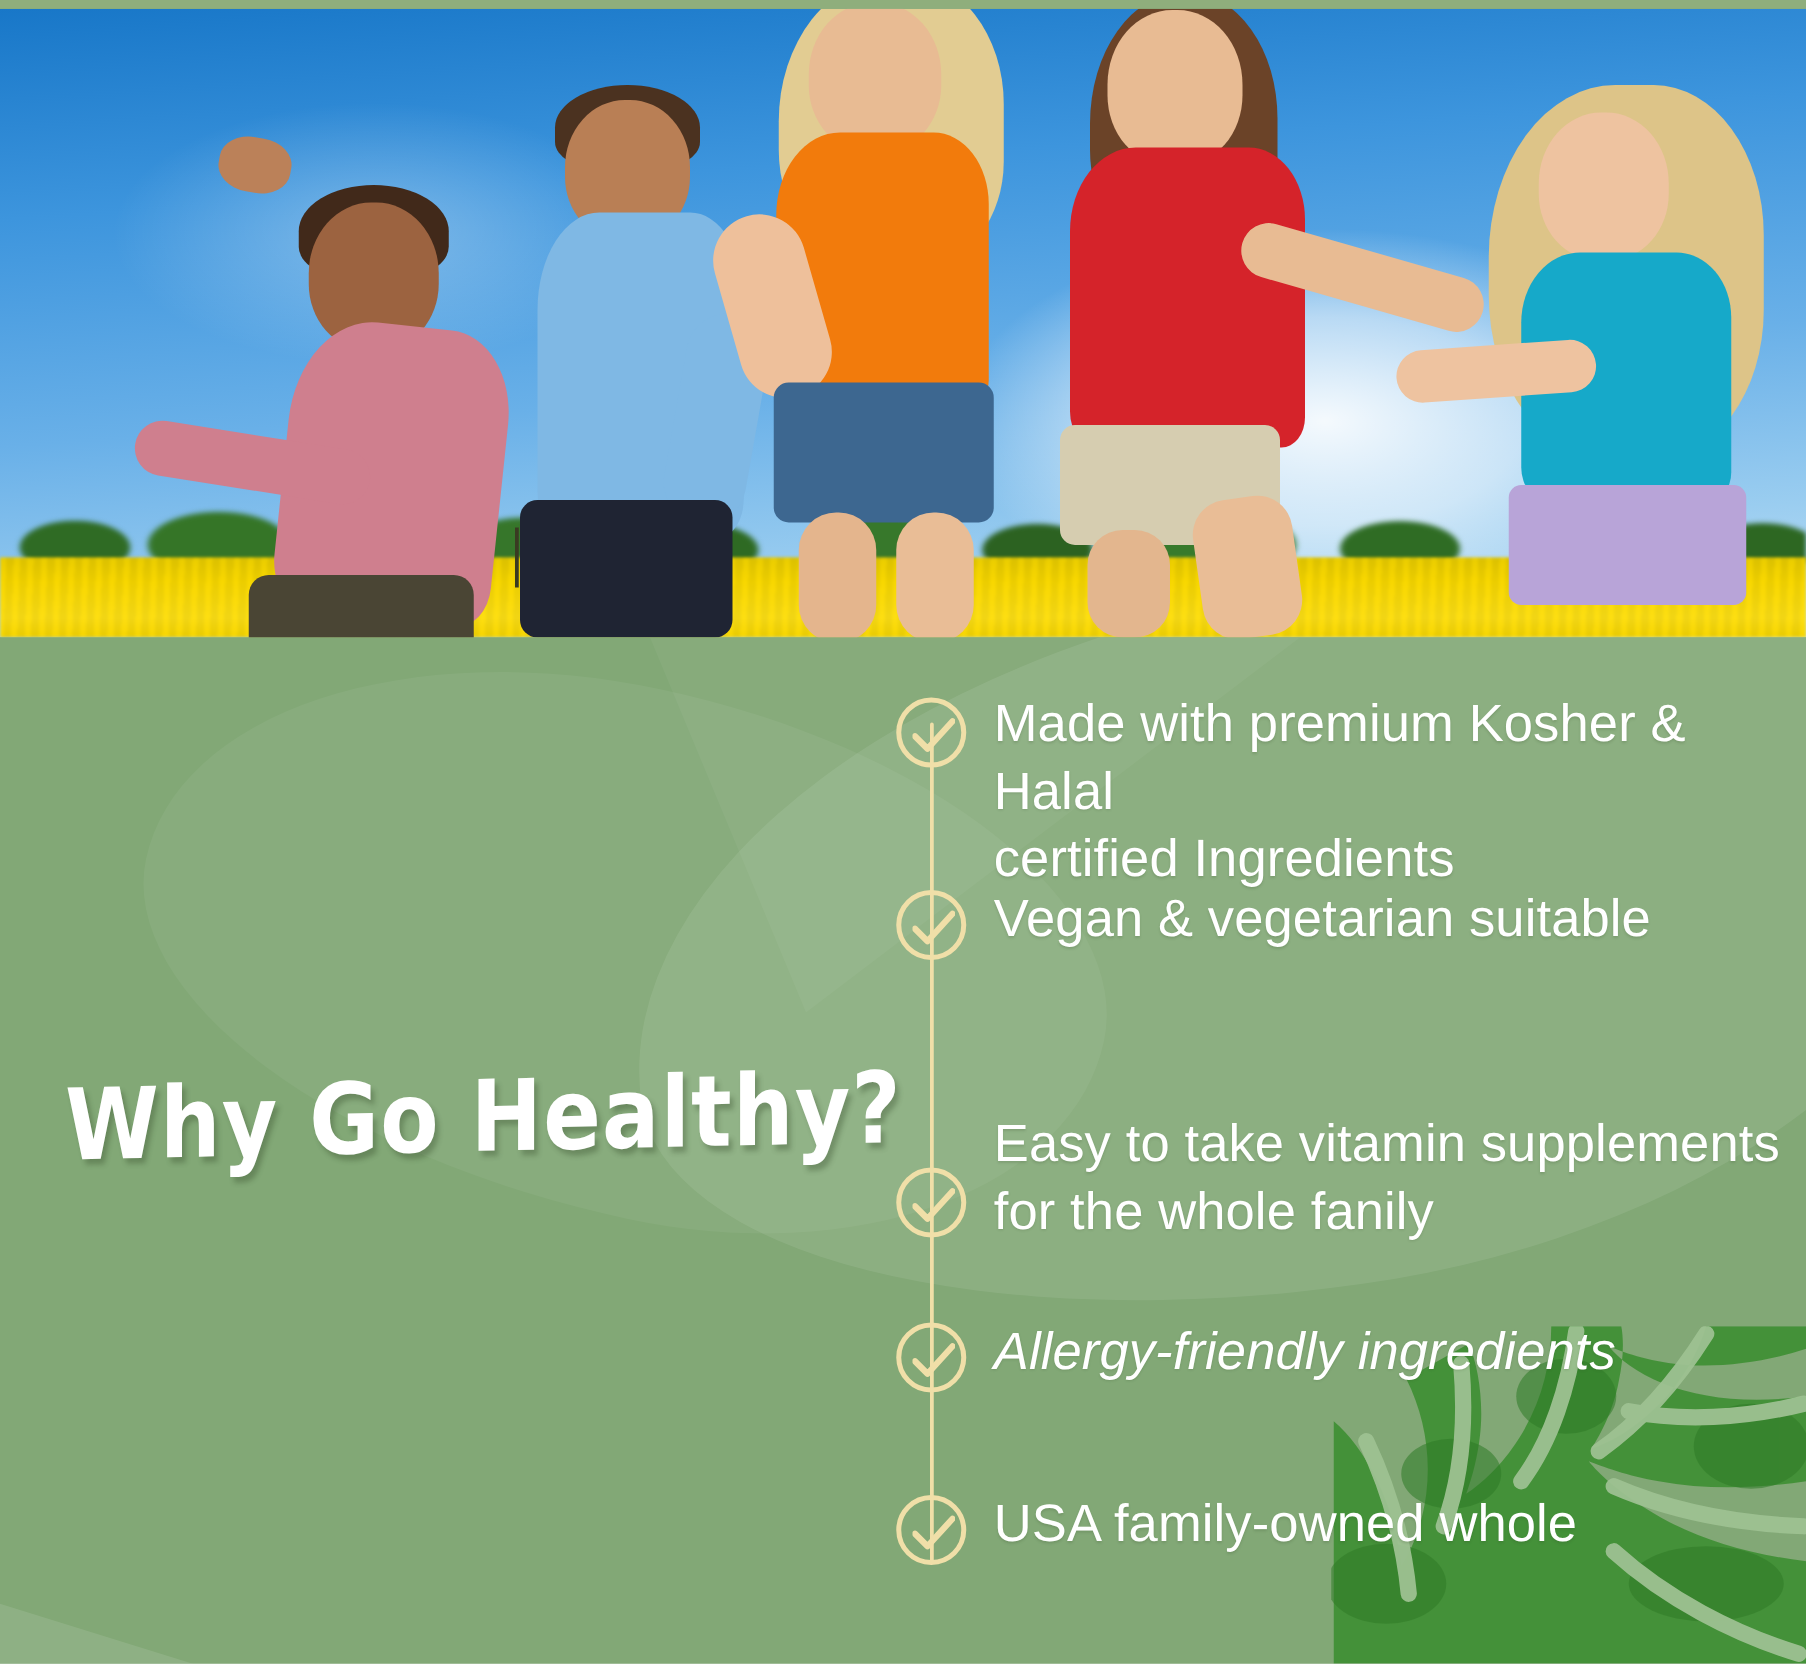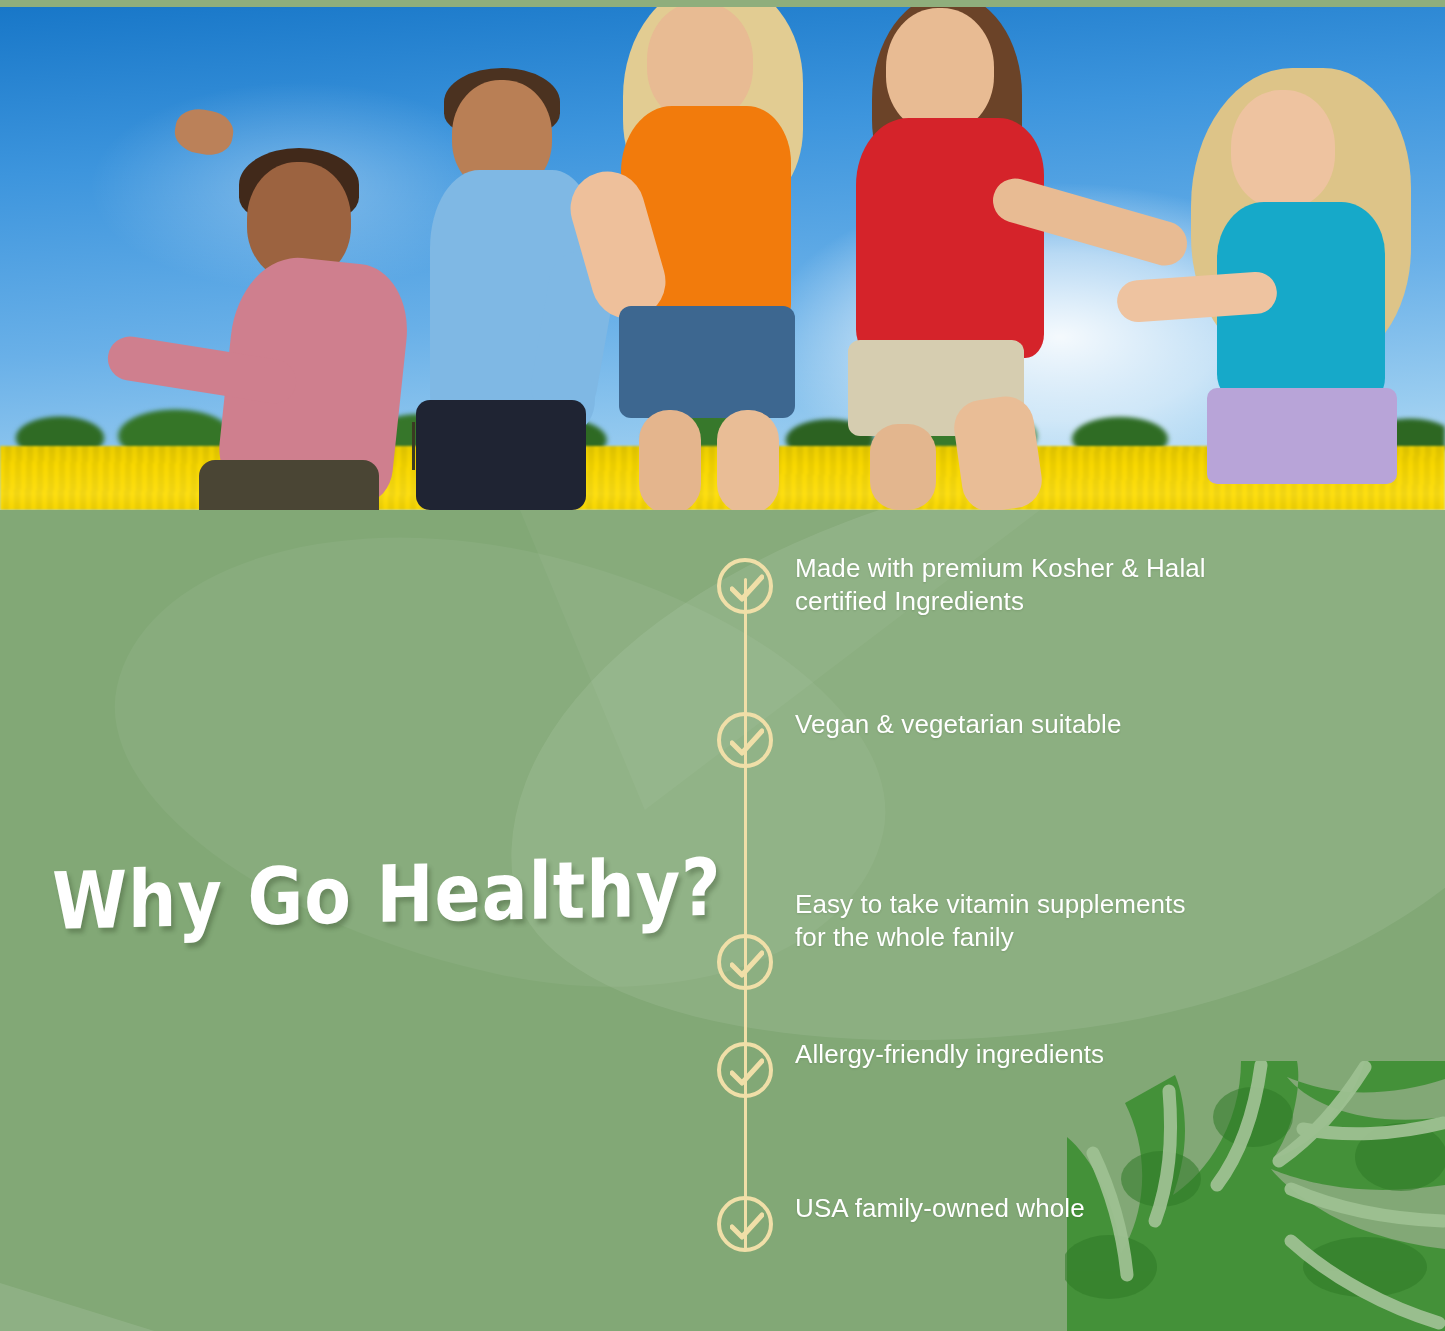--- a/index.html
+++ b/index.html
@@ -236,32 +236,32 @@
     background: transparent;
     margin-top: 4px;
     margin-left: 12px;
   }
   .check-circle svg { position: absolute; left: 9px; top: 12px; }
   .check-text {
     margin-left: 22px;
     color: #ffffff;
     font-family: "Liberation Sans", sans-serif;
     font-weight: 400;
-    font-size: 26px;
+    font-size: 42px;
     line-height: 1.28;
     letter-spacing: 0.1px;
     white-space: pre-line;
     text-shadow: 0 1px 2px rgba(50,70,40,0.18);
   }
 
   
   .ci-0 { top: 42px; }
   .ci-1 { top: 198px; }
   .ci-2 { top: 378px; }
-  .ci-3 { top: 528px; }
+  .ci-3 { top: 544px; font-style: italic; }
   .ci-4 { top: 682px; }
 
   
   .ci-2 .check-circle { margin-top: 46px; }
   .ci-0 .check-circle { margin-top: 6px; }
 
   
   .leaf-wrap {
     position: absolute;
     right: 0;

